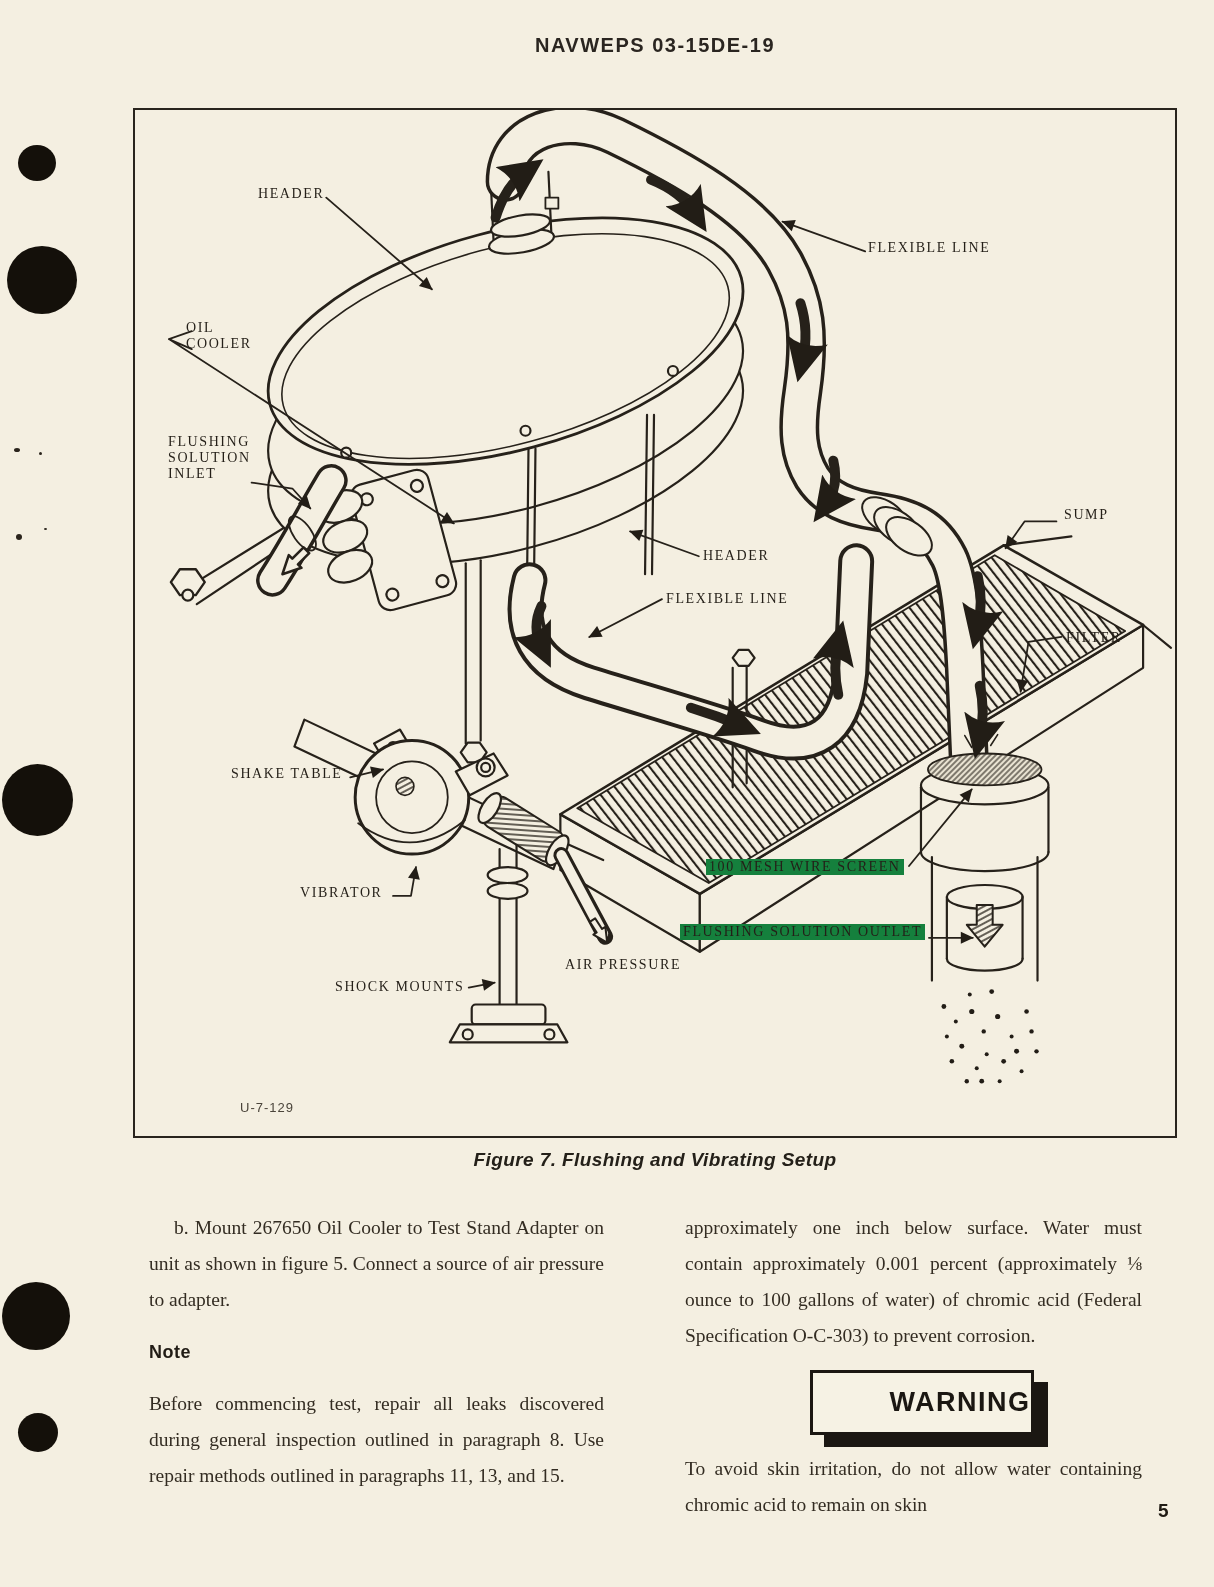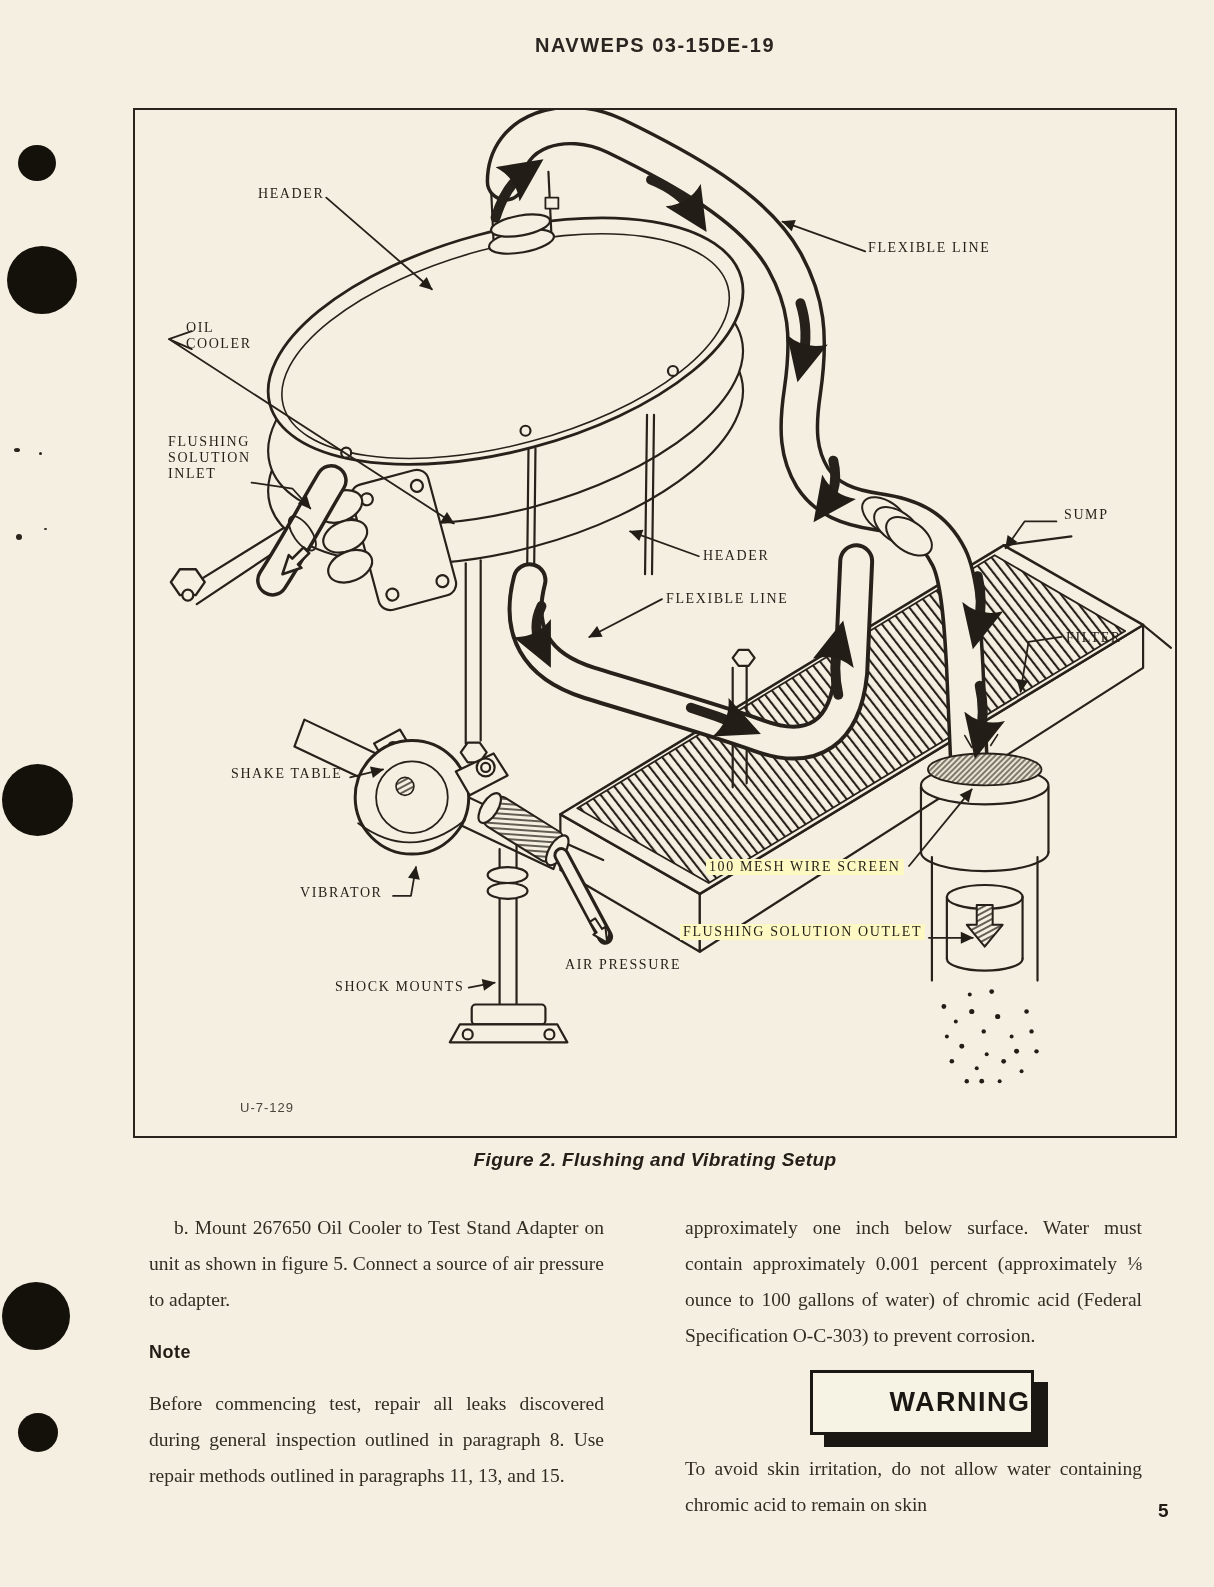--- a/index.html
+++ b/index.html
@@ -9,21 +9,21 @@
   .doc-number{position:absolute;left:133px;top:34px;width:1044px;text-align:center;
     font-family:"Liberation Sans",sans-serif;font-weight:bold;font-size:20px;
     letter-spacing:1.5px;color:#2a2520;}
 
   .figure-box{position:absolute;left:133px;top:108px;width:1044px;height:1030px;
     border:2.5px solid #29241d;box-sizing:border-box;}
   .figure-box svg{display:block;width:100%;height:100%;}
 
   .fig-label{position:absolute;font-size:14px;line-height:16px;letter-spacing:1.6px;
     color:#241f18;white-space:pre-line;font-family:"Liberation Serif",serif;}
-  .fig-label.boxed{background:#fef9c3;padding:0 3px;font-family:Liberation Serif, serif;}
+  .fig-label.boxed{background:#15803d;padding:0 3px;font-family:Liberation Serif, serif;}
   .fig-credit{position:absolute;left:240px;top:1100px;font-size:13px;letter-spacing:1px;
     color:#4a443a;font-family:"Liberation Sans",sans-serif;}
 
   .caption{position:absolute;left:133px;top:1149px;width:1044px;text-align:center;
     font-family:"Liberation Sans",sans-serif;font-style:italic;font-weight:bold;
     font-size:19px;letter-spacing:.4px;color:#242019;}
 
   .col{position:absolute;top:1194px;font-size:19.5px;line-height:36px;color:#332c22;
     text-align:justify;}
   .col-left{left:133px;width:487px;}
@@ -272,21 +272,21 @@
       <div class="fig-label" style="left: 1066px; top: 630px;">FILTER</div>
       <div class="fig-label" style="left: 231px; top: 750px; margin-top: 16px;">SHAKE TABLE</div>
       <div class="fig-label boxed" style="left: 706px; top: 859px;">100 MESH WIRE SCREEN</div>
       <div class="fig-label" style="left: 300px; top: 885px;">VIBRATOR</div>
       <div class="fig-label boxed" style="left: 680px; top: 924px;">FLUSHING SOLUTION OUTLET</div>
       <div class="fig-label" style="left: 565px; top: 957px;">AIR PRESSURE</div>
       <div class="fig-label" style="left: 335px; top: 979px;">SHOCK MOUNTS</div>
     </div>
   <div class="fig-credit">U-7-129</div>
 
-  <div class="caption">Figure 2.  Flushing and Vibrating Setup</div>
+  <div class="caption">Figure 7.  Flushing and Vibrating Setup</div>
 
   <div class="col col-left">
     <p class="indent">b. Mount 267650 Oil Cooler to Test Stand Adapter on unit as shown in figure 5. Connect a source of air pressure to adapter.</p>
     <p class="note-head">Note</p>
     <p class="note-body">Before commencing test, repair all leaks discovered during general inspection outlined in paragraph 8. Use repair methods outlined in paragraphs 11, 13, and 15.</p>
   </div>
 
   <div class="col col-right">
     <p>approximately one inch below surface. Water must contain approximately 0.001 percent (approximately ⅛ ounce to 100 gallons of water) of chromic acid (Federal Specification O-C-303) to prevent corrosion.</p>
     <div class="warning-box">

